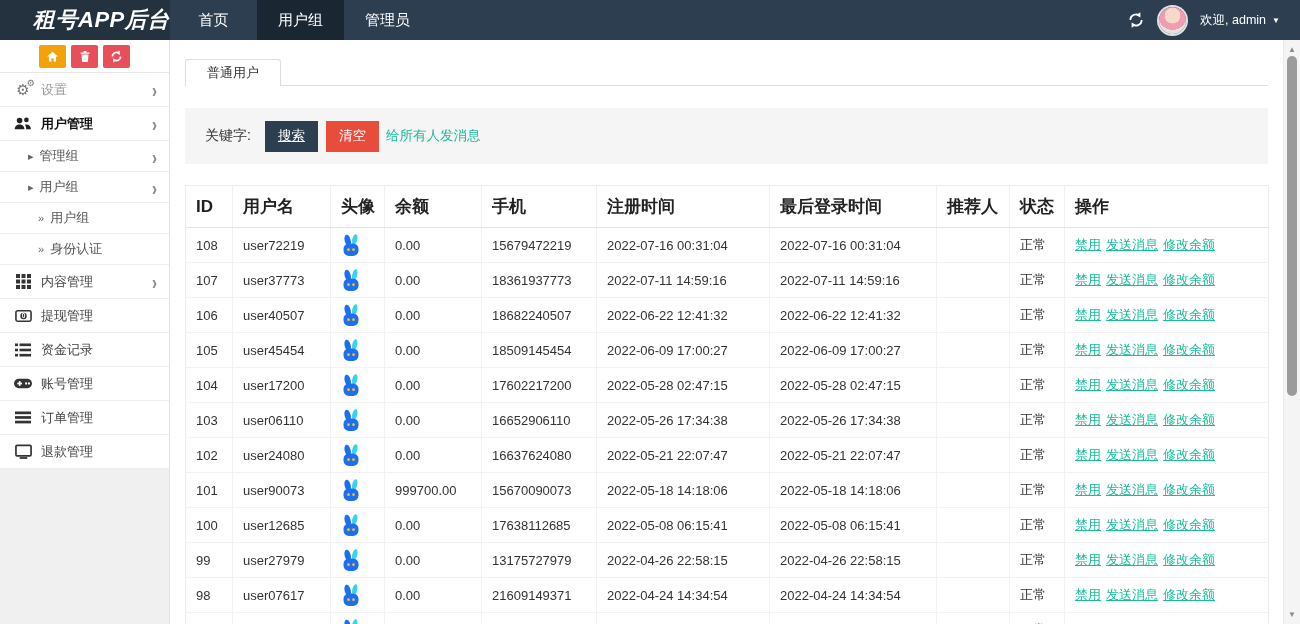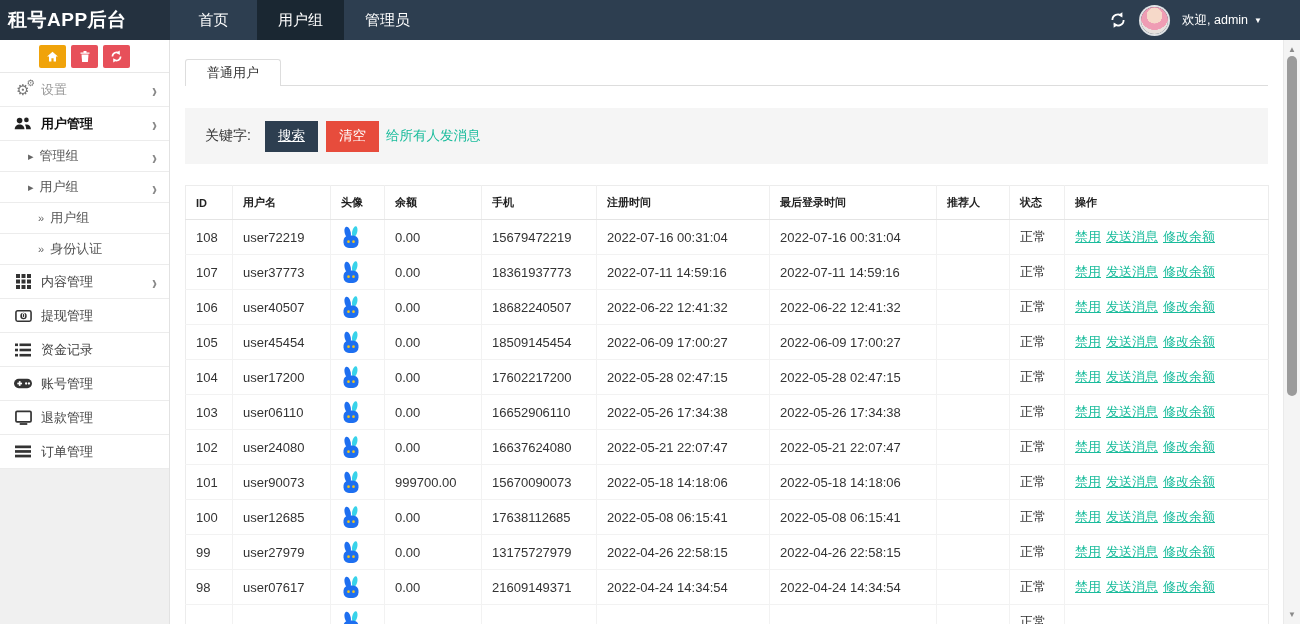--- a/index.html
+++ b/index.html
@@ -1,28 +1,28 @@
 <!DOCTYPE html>
 <html><head>
 <meta charset="utf-8">
 <style>
   * { margin:0; padding:0; box-sizing:border-box; }
   html,body { width:1300px; height:624px; overflow:hidden; background:#fff;
     font-family:"Liberation Sans","DejaVu Sans",sans-serif; }
 
   
   .navbar { height:40px; background:#2d3e50; display:flex; align-items:stretch; }
-  .brand { width:170px; background:#24313f; color:#fff; font-size:19px; font-weight:bold;
-    display:flex; align-items:center; padding-left:8px; letter-spacing:.5px; }
+  .brand { width:170px; background:#24313f; color:#fff; font-size:22px; font-weight:bold;
+    display:flex; align-items:center; padding-left:33px; letter-spacing:.5px;font-style:italic; }
   .nav-tabs { display:flex; }
   .nav-tab { width:87px; display:flex; align-items:center; justify-content:center;
     color:#fff; font-size:15px; cursor:pointer; }
   .nav-tab.active { background:#1a2732; }
   .nav-spacer { flex:1; }
-  .nav-right { display:flex; align-items:center; gap:14px; padding-right:38px; }
+  .nav-right { display:flex; align-items:center; gap:14px; padding-right:20px; }
   .refresh-btn { width:18px; height:18px; display:flex; align-items:center; cursor:pointer; }
   .avatar { width:27px; height:27px; border-radius:50%;
     background:radial-gradient(circle at 50% 32%, #f6d9c9 0 34%, #ef9db4 35% 62%, #e8e2de 63%);
     box-shadow:0 0 0 2px rgba(255,255,255,.85); cursor:pointer; }
   .welcome { color:#fff; font-size:12.5px; display:flex; align-items:center; gap:6px; cursor:pointer; }
   .caret { font-size:8px; color:#fff; }
 
   
   .page { display:flex; height:584px; }
 
@@ -64,21 +64,21 @@
   .kw-input::placeholder { color:#aaa; }
   .btn { border:none; color:#fff; font-size:13.5px; padding:0 13px; height:31px;
     cursor:pointer; }
   .btn-search { background:#2d3e50; margin-left:5px;text-decoration:underline; }
   .btn-clear { background:#e74c3c; margin-left:8px; }
   .broadcast { color:#1abc9c; font-size:13.5px; margin-left:7px; text-decoration:none;
     cursor:pointer; }
 
   table.users { margin-top:21px; width:1083px; border-collapse:collapse;
     table-layout:fixed; border:1px solid #ececec; }
-  .users th { text-align:left; font-size:11px; color:#222; font-weight:bold;
+  .users th { text-align:left; font-size:17px; color:#222; font-weight:bold;
     padding:9px 10px; border-left:1px solid #efefef; border-bottom:1px solid #e4e4e4;
     white-space:nowrap; overflow:hidden; }
   .users td { font-size:13px; color:#333; padding:0 10px; height:35px;
     border-left:1px solid #f2f2f2; border-bottom:1px solid #f2f2f2;
     white-space:nowrap; overflow:hidden; }
   .users th:first-child, .users td:first-child { border-left:none; }
   .bunny { display:inline-block; width:20px; height:23px; vertical-align:middle; }
   .op-link { color:#1abc9c; text-decoration:underline; margin-right:5px; cursor:pointer; }
 
   
@@ -234,36 +234,36 @@
               <rect x="3.5" y="5.6" width="5" height="1.8" fill="#fff"></rect>
               <rect x="5.1" y="4" width="1.8" height="5" fill="#fff"></rect>
               <circle cx="12.8" cy="6.5" r="1.2" fill="#fff"></circle>
               <circle cx="15.8" cy="6.5" r="1.2" fill="#fff"></circle>
             </svg>
           </span>
           <span>账号管理</span>
         </div>
         <div class="side-item lv1">
           <span class="side-icon">
-            <svg width="17" height="16" viewBox="0 0 18 16">
-              <rect x="1" y="1" width="16" height="11" rx="1.2" fill="none" stroke="#333" stroke-width="1.8"></rect>
-              <rect x="5" y="13.4" width="8" height="1.9" fill="#333"></rect>
-            </svg>
-          </span>
-          <span>退款管理</span>
-        </div>
-        <div class="side-item lv1">
-          <span class="side-icon">
             <svg width="16" height="13" viewBox="0 0 16 13" fill="#333">
               <rect x="0" y="0.5" width="16" height="2.7"></rect>
               <rect x="0" y="5.1" width="16" height="2.7"></rect>
               <rect x="0" y="9.7" width="16" height="2.7"></rect>
             </svg>
           </span>
           <span>订单管理</span>
+        </div>
+        <div class="side-item lv1">
+          <span class="side-icon">
+            <svg width="17" height="16" viewBox="0 0 18 16">
+              <rect x="1" y="1" width="16" height="11" rx="1.2" fill="none" stroke="#333" stroke-width="1.8"></rect>
+              <rect x="5" y="13.4" width="8" height="1.9" fill="#333"></rect>
+            </svg>
+          </span>
+          <span>退款管理</span>
         </div>
       </div>
   </div>
 
   <div class="content">
     <div class="tab-strip">
       <span class="page-tab">普通用户</span>
     </div>
 
     <div class="search-panel">

